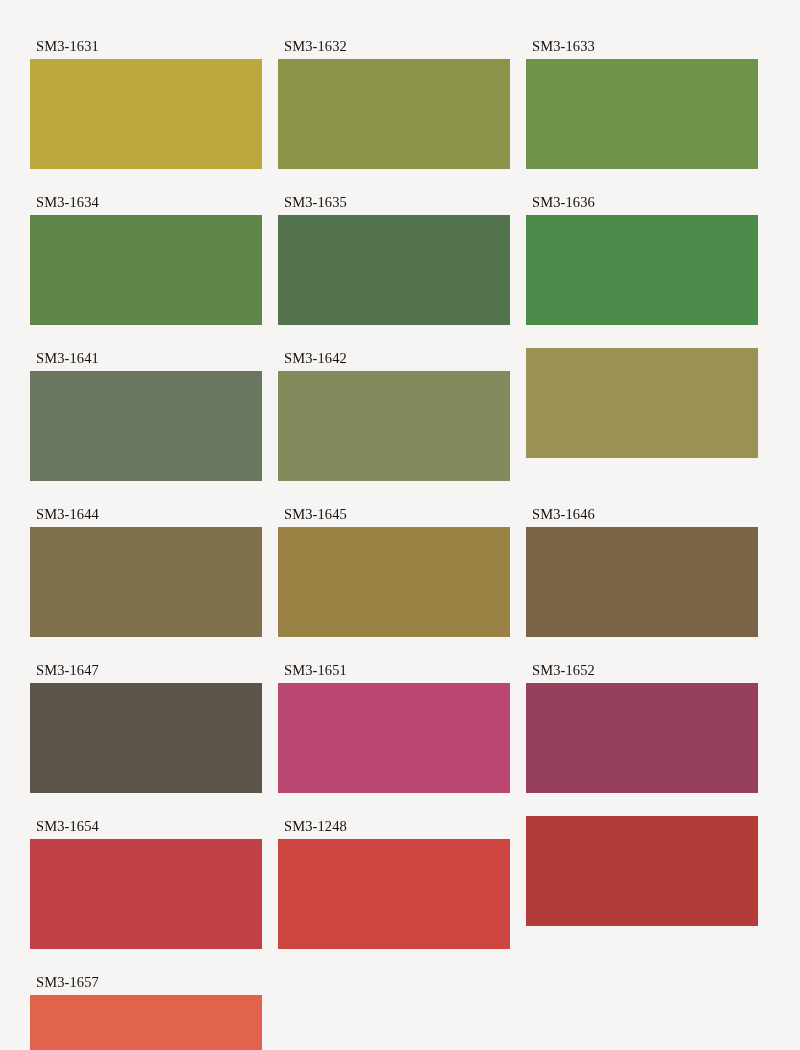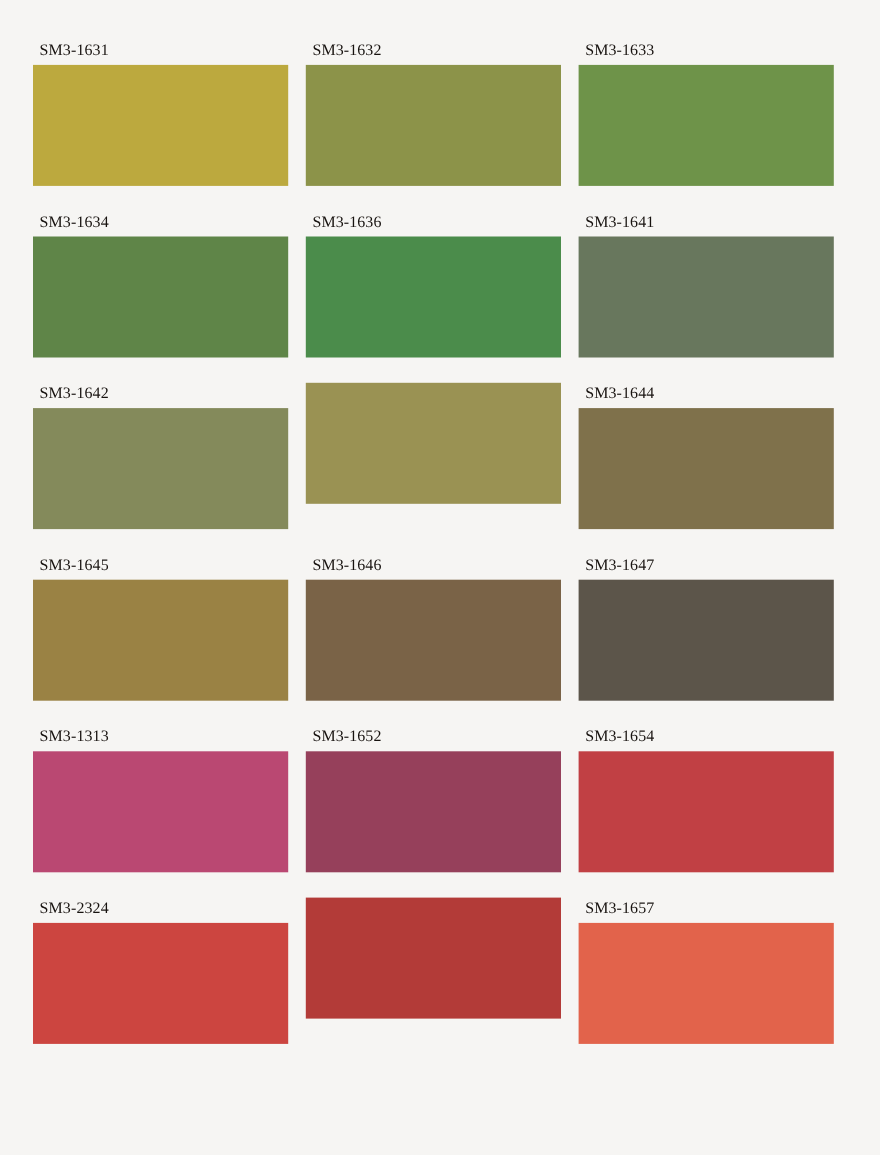--- a/index.html
+++ b/index.html
@@ -69,20 +69,24 @@
       </div>
       <div class="swatch-cell">
         <div class="swatch-label">SM3-1633</div>
         <div class="swatch-chip" style="background-color: rgb(110, 147, 73);"></div>
       </div>
       <div class="swatch-cell">
         <div class="swatch-label">SM3-1634</div>
         <div class="swatch-chip" style="background-color: rgb(95, 133, 72);"></div>
       </div>
       <div class="swatch-cell">
+        <div class="swatch-label">SM3-1635</div>
+        <div class="swatch-chip" style="background-color: rgb(83, 116, 76);"></div>
+      </div>
+      <div class="swatch-cell">
         <div class="swatch-label">SM3-1636</div>
         <div class="swatch-chip" style="background-color: rgb(75, 140, 75);"></div>
       </div>
       <div class="swatch-cell">
         <div class="swatch-label">SM3-1641</div>
         <div class="swatch-chip" style="background-color: rgb(104, 119, 93);"></div>
       </div>
       <div class="swatch-cell">
         <div class="swatch-label">SM3-1642</div>
         <div class="swatch-chip" style="background-color: rgb(132, 138, 91);"></div>
@@ -100,33 +104,33 @@
       </div>
       <div class="swatch-cell">
         <div class="swatch-label">SM3-1646</div>
         <div class="swatch-chip" style="background-color: rgb(122, 99, 71);"></div>
       </div>
       <div class="swatch-cell">
         <div class="swatch-label">SM3-1647</div>
         <div class="swatch-chip" style="background-color: rgb(92, 85, 74);"></div>
       </div>
       <div class="swatch-cell">
-        <div class="swatch-label">SM3-1313</div>
+        <div class="swatch-label">SM3-1651</div>
         <div class="swatch-chip" style="background-color: rgb(186, 72, 114);"></div>
       </div>
       <div class="swatch-cell">
         <div class="swatch-label">SM3-1652</div>
         <div class="swatch-chip" style="background-color: rgb(150, 64, 91);"></div>
       </div>
       <div class="swatch-cell">
         <div class="swatch-label">SM3-1654</div>
         <div class="swatch-chip" style="background-color: rgb(193, 64, 68);"></div>
       </div>
       <div class="swatch-cell">
-        <div class="swatch-label">SM3-2324</div>
+        <div class="swatch-label">SM3-1248</div>
         <div class="swatch-chip" style="background-color: rgb(204, 69, 64);"></div>
       </div>
       <div class="swatch-cell">
         <div class="swatch-chip" style="background-color: rgb(179, 59, 56);"></div>
       </div>
       <div class="swatch-cell">
         <div class="swatch-label">SM3-1657</div>
         <div class="swatch-chip" style="background-color: rgb(226, 99, 75);"></div>
       </div>
     </div>

